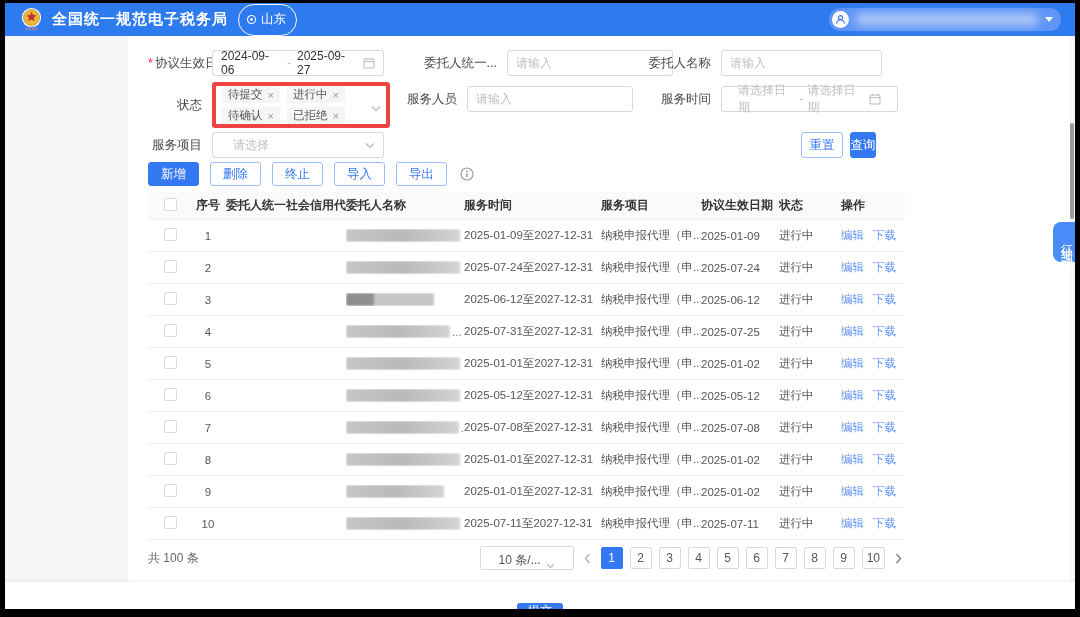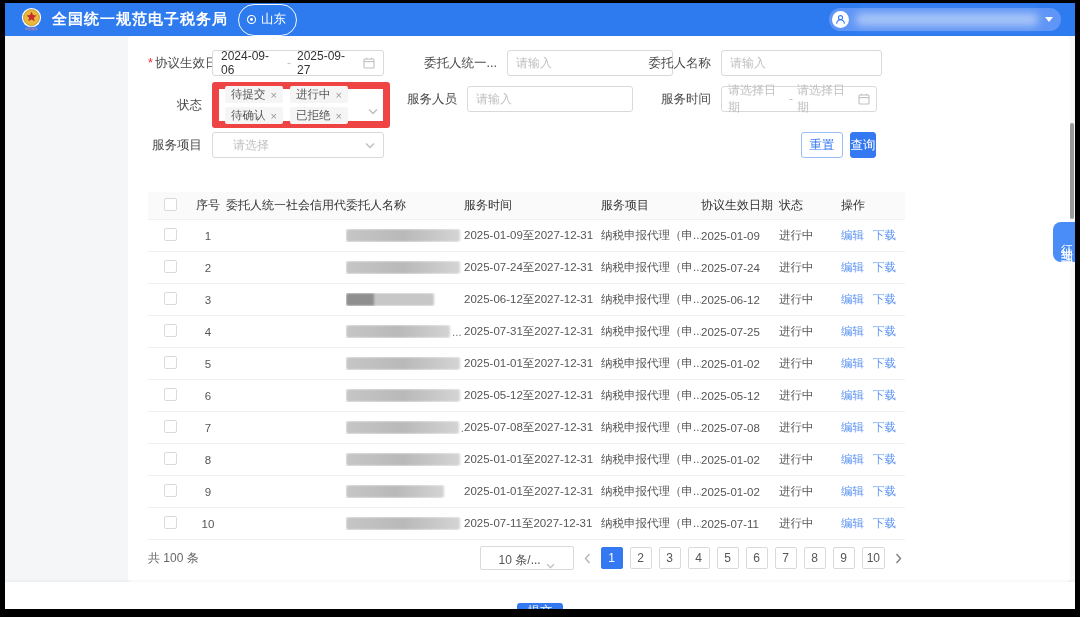--- a/index.html
+++ b/index.html
@@ -22,35 +22,35 @@
   .card-inner { position:relative; margin-left:20px; width:757px; height:100%; font-size:12.5px; color:#4a4a4a; }
 
   .fgroup { position:absolute; display:flex; align-items:flex-start; }
   .flabel { text-align:right; padding-right:10px; line-height:26px; white-space:nowrap; color:#4a4a4a; }
   .req { color:#f5222d; margin-right:2px; }
   .field { height:26px; border:1px solid #d9d9d9; border-radius:3px; background:#fff; display:flex; align-items:center; padding:0 8px; font-size:12px; color:#333; gap:6px; }
   .ph { color:#bfbfbf; }
   .sep { color:#bfbfbf; flex:0 0 auto; }
   .grow { flex:1; }
 
-  .multi { height:46px; border:7px solid #ef4444; border-radius:3px; background:#fff; padding:2px 18px 2px 4px; position:relative; display:flex; flex-wrap:wrap; align-content:center; width:178px; }
+  .multi { height:46px; border:4px solid #ef4444; border-radius:3px; background:#fff; padding:2px 18px 2px 4px; position:relative; display:flex; flex-wrap:wrap; align-content:center; width:178px; }
   .tag { display:inline-flex; align-items:center; gap:5px; background:#f5f5f5; border-radius:2px; font-size:11.5px; color:#555; padding:1px 6px; margin:2px 5px 2px 2px; white-space:nowrap; }
   .tag .x { color:#999; font-size:11px; cursor:pointer; }
   .multi .chev { position:absolute; right:5px; top:19px; }
 
   .btn { height:26px; border-radius:3px; font-size:12.5px; display:inline-flex; align-items:center; justify-content:center; padding:0 12px; cursor:pointer; white-space:nowrap; }
   .btn-primary { background:#3478f2; color:#fff; border:1px solid #3478f2; }
   .btn-ghost { background:#fff; color:#3478f2; border:1px solid #9bbdf7; }
   .toolbar { position:absolute; left:0; top:126px; display:flex; gap:11px; align-items:center; }
   .toolbar .btn { height:24px; }
 
   
   .table { position:absolute; left:0; top:156px; width:757px; }
   .thead, .trow { display:flex; align-items:center; }
-  .thead { height:28px; background:#fafafa; font-weight:400; color:#333; font-size:12px; border-bottom:1px solid #f0f0f0; }
+  .thead { height:28px; background:#fafafa; font-weight:700; color:#333; font-size:12px; border-bottom:1px solid #f0f0f0; }
   .trow { height:32px; border-bottom:1px solid #f0f0f0; background:#fff; font-size:11.5px; color:#555; }
   .cell { white-space:nowrap; overflow:hidden; }
   .c1 { width:42px; padding-left:16px; } .c2 { width:36px; text-align:center; }
   .c3 { width:120px; } .c4 { width:118px; display:flex; align-items:center; gap:2px; }
   .c5 { width:137px; } .c6 { width:100px; } .c7 { width:78px; } .c8 { width:62px; }
   .c9 { width:64px; display:flex; gap:9px; }
   .cb { width:13px; height:13px; border:1px solid #d9d9d9; border-radius:2px; background:#fff; display:inline-block; }
   .redact { height:13px; border-radius:2px; filter:blur(1.2px); }
   .redact-code { width:104px; background:linear-gradient(90deg,#cfdff8,#b9d0f4 45%,#d8e4fa); }
   .redact-name { width:114px; background:linear-gradient(90deg,#c6c6c6,#b9b9b9 50%,#d4d4d4); }
@@ -165,21 +165,21 @@
 
       <div class="fgroup" style="left:235px; top:50px;">
         <span class="flabel" style="width:84px;">服务人员</span>
         <div class="field" style="width:166px;">
           <span class="ph">请输入</span>
         </div>
       </div>
 
       <div class="fgroup" style="left:485px; top:50px;">
         <span class="flabel" style="width:88px;">服务时间</span>
-        <div class="field" style="width:156px; padding:0 6px; gap:4px;">
+        <div class="field" style="width:177px; padding:0 16px; gap:4px;">
           <span class="ph">请选择日期</span>
           <span class="sep">-</span>
           <span class="ph">请选择日期</span>
           <svg style="flex:0 0 auto; margin-left:auto;" width="12" height="12" viewBox="0 0 12 12">
               <rect x="1" y="2" width="10" height="9" rx="1" fill="none" stroke="#bfbfbf" stroke-width="1.1"></rect>
               <line x1="1" y1="4.6" x2="11" y2="4.6" stroke="#bfbfbf" stroke-width="1.1"></line>
               <line x1="3.6" y1="0.8" x2="3.6" y2="2.6" stroke="#bfbfbf" stroke-width="1.1"></line>
               <line x1="8.4" y1="0.8" x2="8.4" y2="2.6" stroke="#bfbfbf" stroke-width="1.1"></line>
             </svg>
         </div>
@@ -191,20 +191,34 @@
           <span class="ph">请选择</span>
           <svg style="flex:0 0 auto; margin-left:auto;" width="10" height="7" viewBox="0 0 10 7">
               <polyline points="1,1.5 5,5.5 9,1.5" fill="none" stroke="#bfbfbf" stroke-width="1.4"></polyline>
             </svg>
         </div>
       </div>
 
       <button class="btn btn-ghost" style="position:absolute; left:653px; top:96px; width:42px;">重置</button>
       <button class="btn btn-primary" style="position:absolute; left:702px; top:96px; width:18px;">查询</button>
 
+      <div class="toolbar">
+        <button class="btn btn-primary">新增</button>
+        <button class="btn btn-ghost">删除</button>
+        <button class="btn btn-ghost">终止</button>
+        <button class="btn btn-ghost">导入</button>
+        <button class="btn btn-ghost">导出</button>
+        <span class="info-ic">
+          <svg width="14" height="14" viewBox="0 0 14 14">
+              <circle cx="7" cy="7" r="6" fill="none" stroke="#999" stroke-width="1.1"></circle>
+              <circle cx="7" cy="4.2" r="0.9" fill="#999"></circle>
+              <rect x="6.3" y="6" width="1.4" height="4.4" rx="0.7" fill="#999"></rect>
+            </svg>
+        </span>
+      </div>
 
       <div class="table">
         <div class="thead">
           <span class="cell c1"><span class="cb"></span></span>
           <span class="cell c2">序号</span>
           <span class="cell c3">委托人统一社会信用代码</span>
           <span class="cell c4">委托人名称</span>
           <span class="cell c5">服务时间</span>
           <span class="cell c6">服务项目</span>
           <span class="cell c7">协议生效日期</span>

